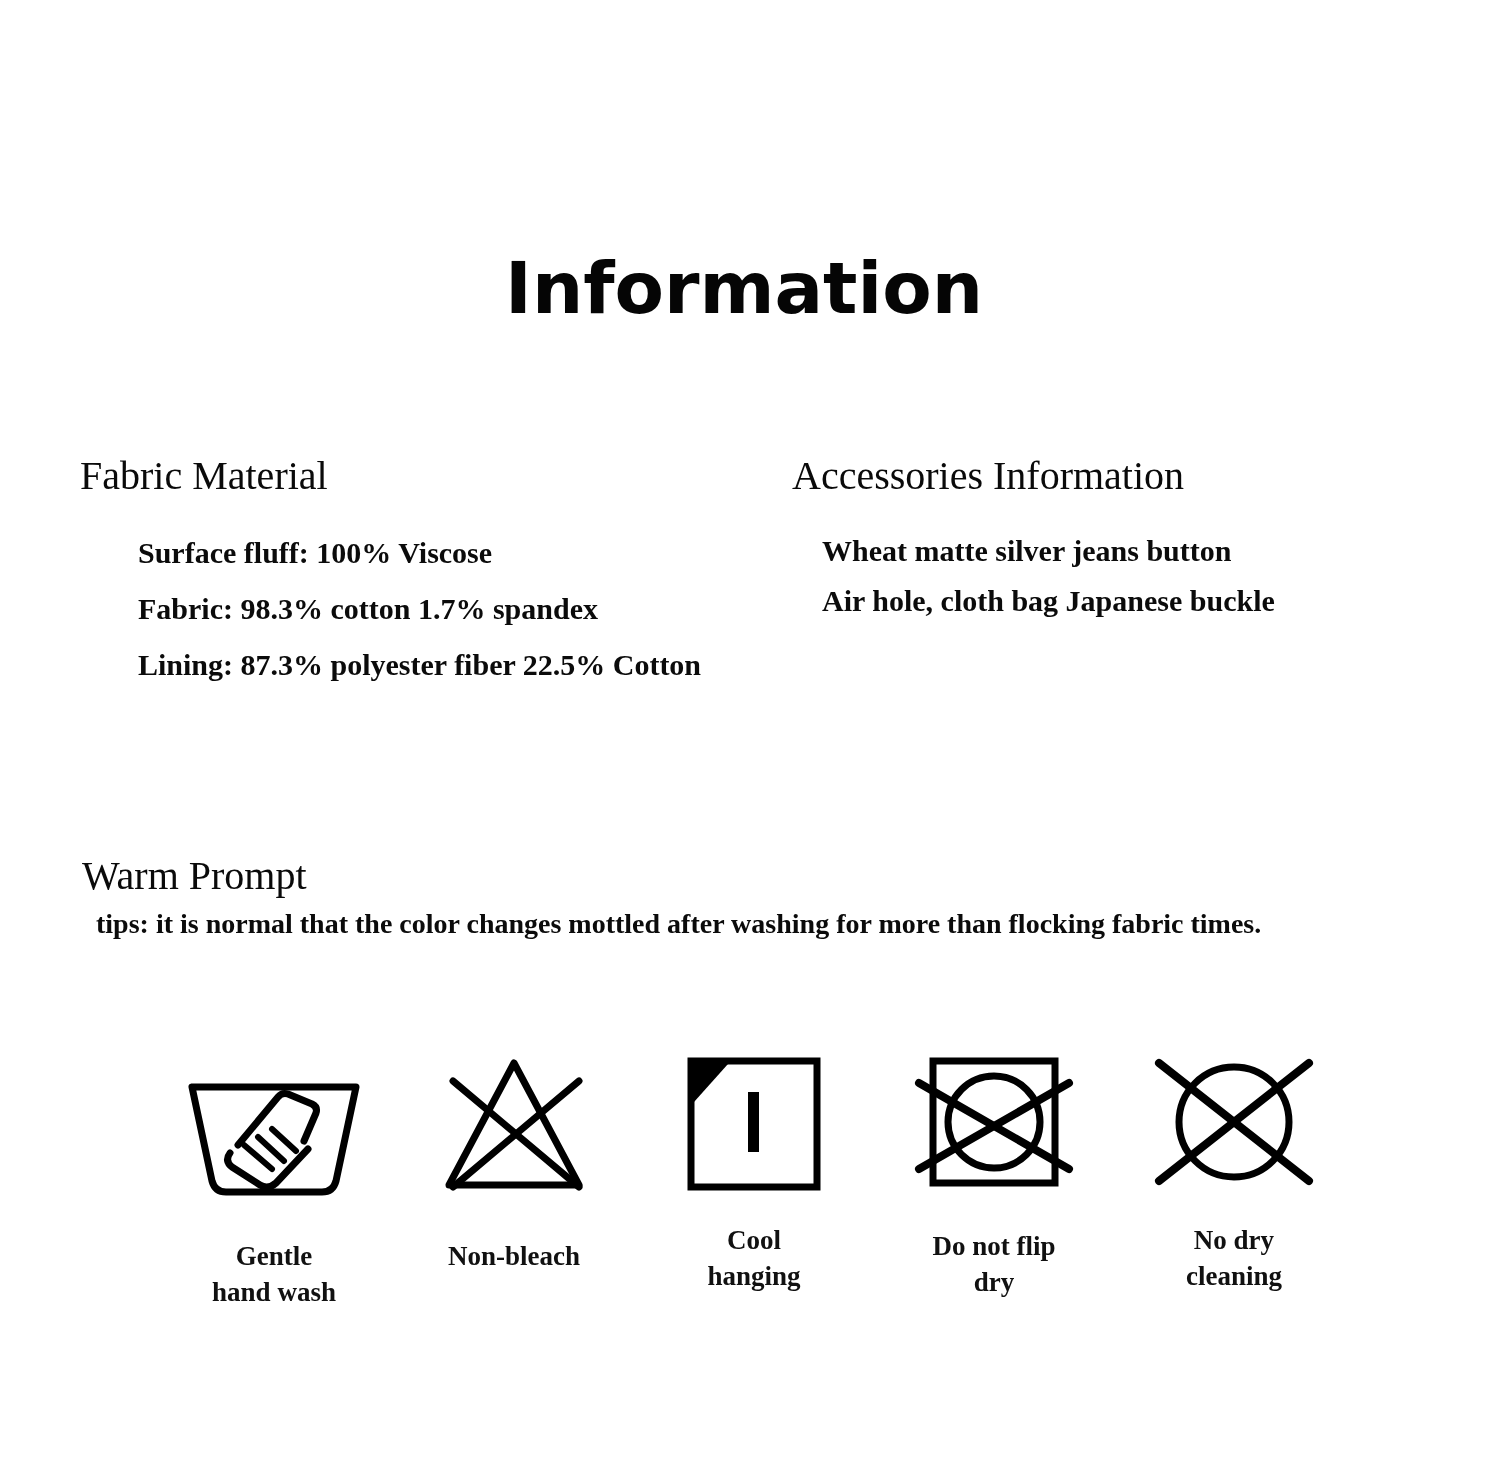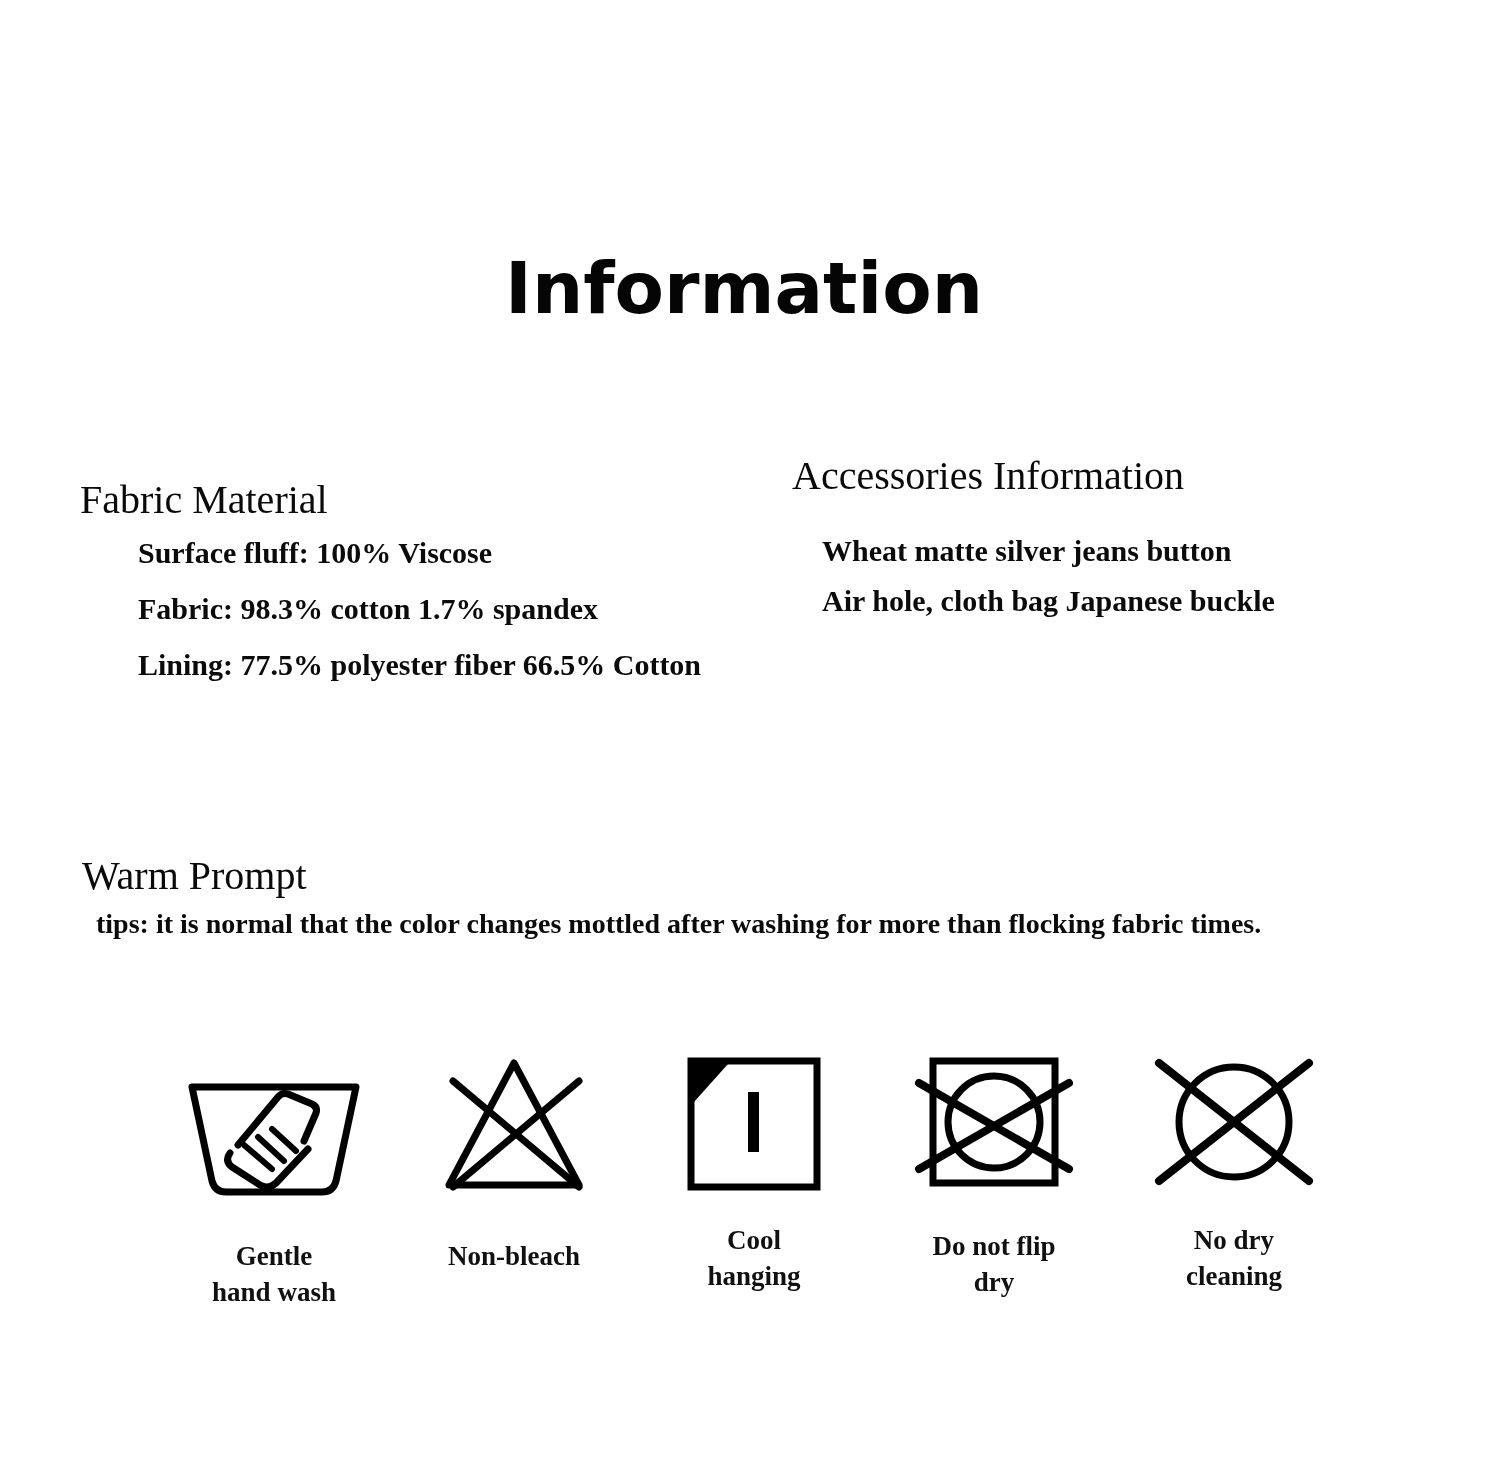--- a/index.html
+++ b/index.html
@@ -38,21 +38,21 @@
 
   
   .sec-heading {
     position: absolute;
     font-family: "Liberation Serif", serif;
     font-size: 40px;
     font-weight: 400;
     color: #0a0a0a;
     white-space: nowrap;
   }
-  #fabric-heading { top: 476px; left: 80px; }
+  #fabric-heading { top: 452px; left: 80px; }
   #accessories-heading { top: 452px; left: 792px; }
   #warm-heading { top: 812px; left: 82px; margin-top: 40px; }
 
   
   .body-line {
     position: absolute;
     font-family: "Liberation Serif", serif;
     font-size: 30px;
     font-weight: 600;
     color: #0b0b0b;
@@ -115,21 +115,21 @@
 <body>
 
 <div class="page">
 
   <div class="title">Information</div>
 
   <div class="sec-heading" id="fabric-heading">Fabric Material</div>
   <div id="fabric-list">
     <div class="body-line">Surface fluff: 100% Viscose</div>
     <div class="body-line">Fabric: 98.3% cotton 1.7% spandex</div>
-    <div class="body-line">Lining: 77.5% polyester fiber 66.5% Cotton</div>
+    <div class="body-line">Lining: 87.3% polyester fiber 22.5% Cotton</div>
   </div>
 
   <div class="sec-heading" id="accessories-heading">Accessories Information</div>
   <div id="accessories-list">
     <div class="body-line">Wheat matte silver jeans button</div>
     <div class="body-line">Air hole, cloth bag Japanese buckle</div>
   </div>
 
   <div class="sec-heading" id="warm-heading">Warm Prompt</div>
   <div id="tips-line">tips: it is normal that the color changes mottled after washing for more than flocking fabric times.</div>

